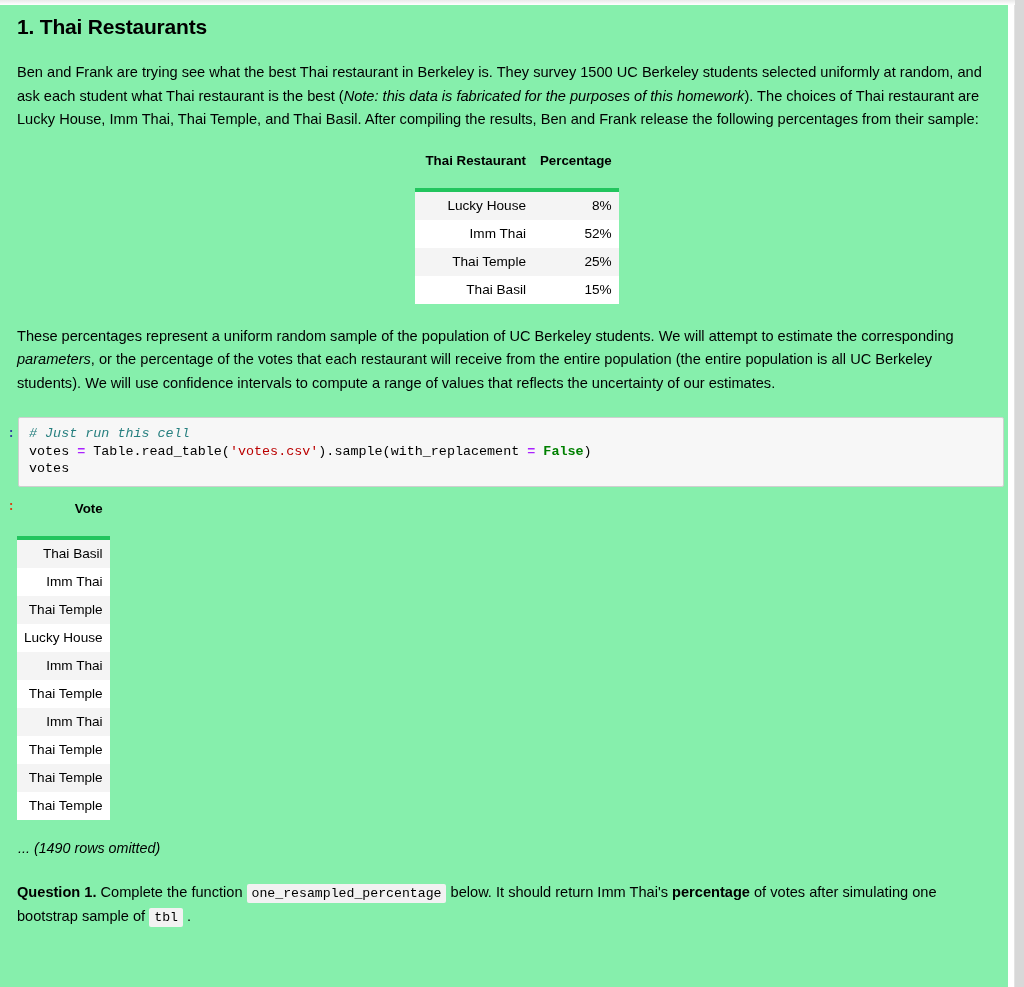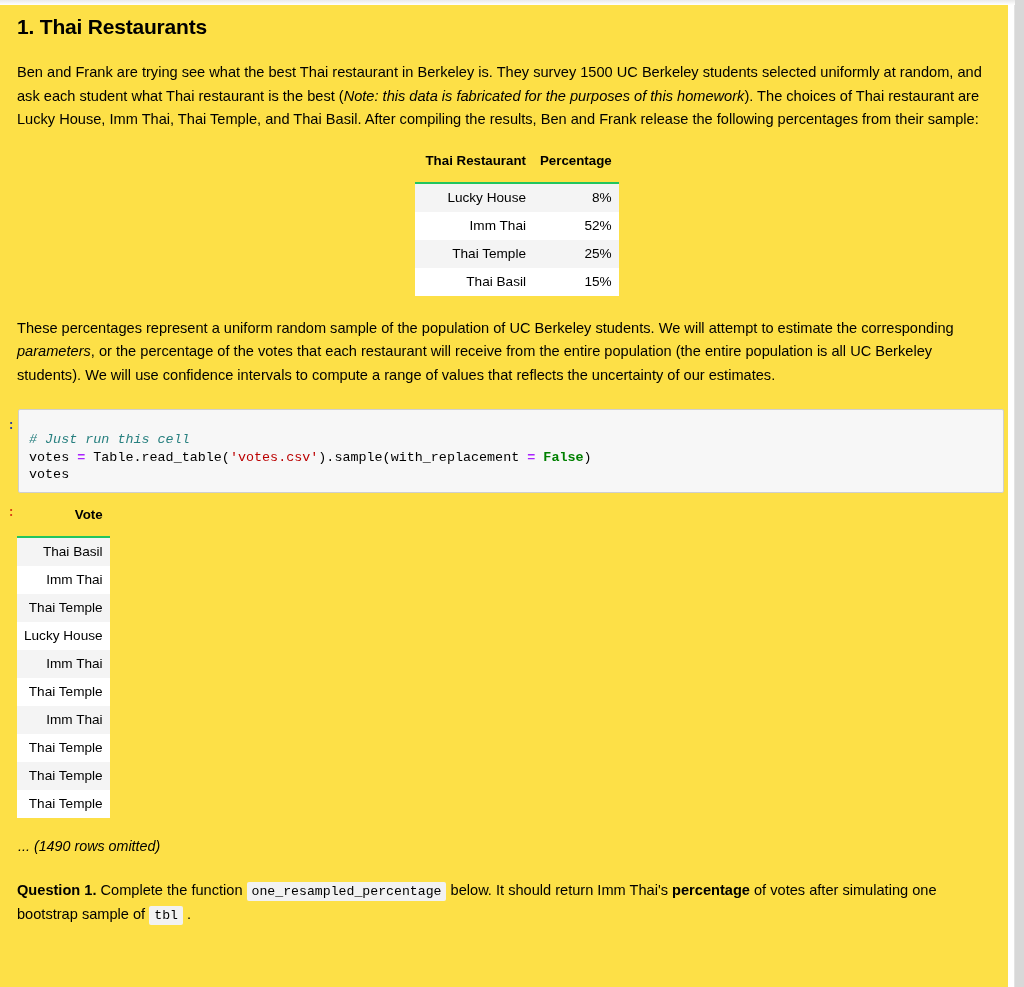--- a/index.html
+++ b/index.html
@@ -11,21 +11,21 @@
   }
   body {
     font-family: "Liberation Sans", sans-serif;
     color: #000000;
     -webkit-font-smoothing: antialiased;
   }
   #page {
     position: relative;
     width: 1024px;
     height: 987px;
-    background: #fde047;
+    background: #86efac;
     overflow: hidden;
   }
   
   .top-edge {
     position: absolute;
     top: 0; left: 0;
     width: 1024px; height: 5px;
     background: linear-gradient(to bottom, #e9e9e9 0%, #f7f7f7 60%, #ffffff 100%);
     z-index: 5;
   }
@@ -86,22 +86,22 @@
   
   .tbl-wrap { margin-top: 18px; }
   table.nbtable {
     border-collapse: collapse;
     font-size: 13.6px;
     color: #000;
   }
   table.nbtable thead th {
     font-weight: bold;
     text-align: right;
-    padding: 4px 7px 14px 7px;
-    border-bottom: 2px solid #22c55e;
+    padding: 4px 7px 20px 7px;
+    border-bottom: 4px solid #22c55e;
     white-space: nowrap;
     font-size: 13.3px;
   }
   table.nbtable tbody td {
     text-align: right;
     padding: 6px 7px 6px 7px;
     white-space: nowrap;
     border: none;
     line-height: 16px;
   }
@@ -161,21 +161,21 @@
     color: #d84315;
     overflow: hidden;
     white-space: nowrap;
     direction: rtl;
   }
 
   .codebox {
     background: #f7f7f7;
     border: 1px solid #cfcfcf;
     border-radius: 2px;
-    padding: 21px 10px 8px 10px;
+    padding: 7px 10px 8px 10px;
     width: 986px;
     margin-left: 1px;
   }
   pre.code {
     margin: 0;
     font-family: "Liberation Mono", monospace;
     font-size: 13.4px;
     line-height: 17.5px;
     color: #000;
     white-space: pre;

